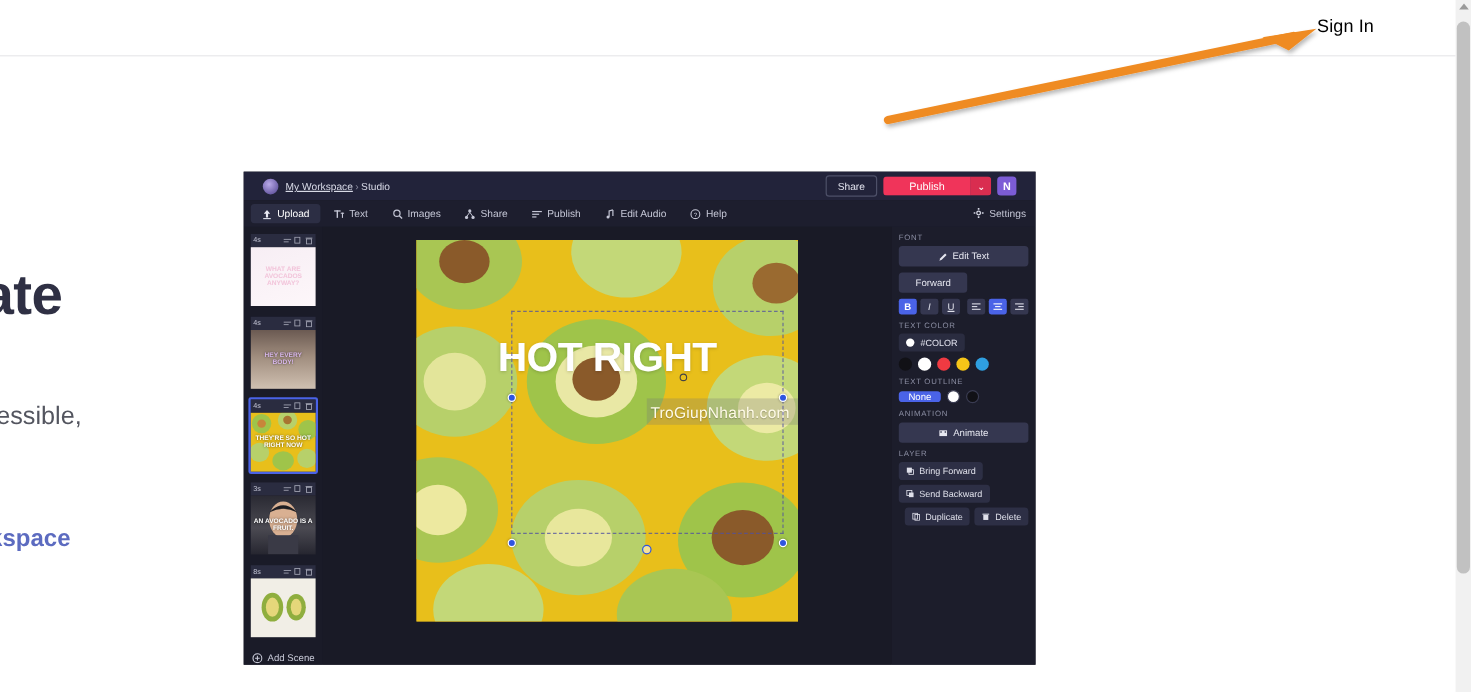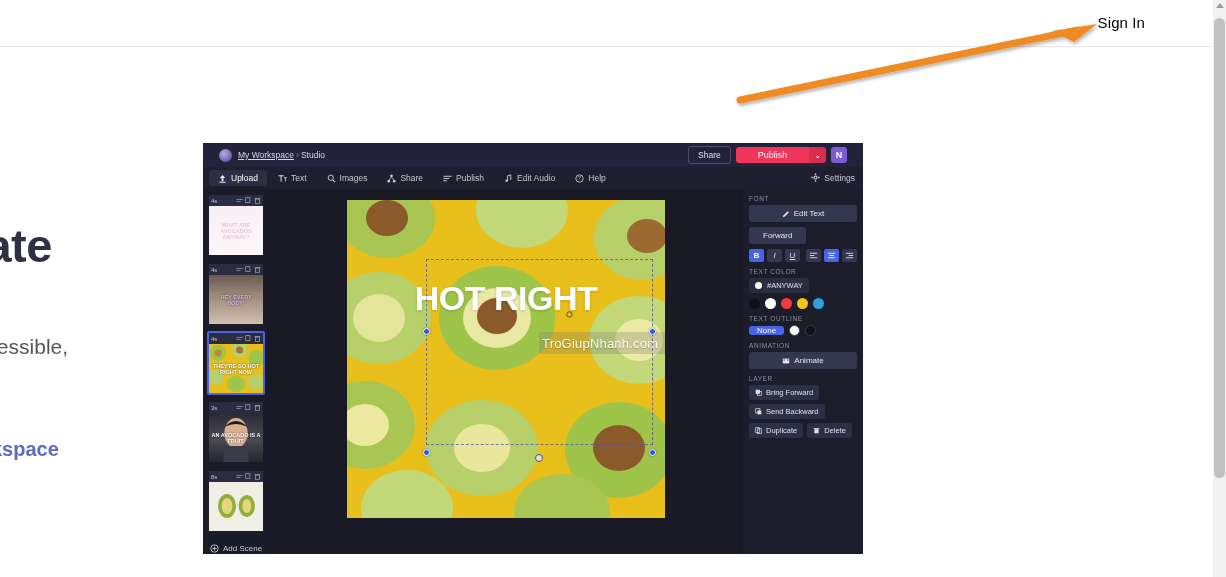--- a/index.html
+++ b/index.html
@@ -205,21 +205,21 @@
   .outline-row { display:flex; align-items:center; gap:5px; }
   .outline-none {
     background:#4a63e7; color:#fff; font-size:8px; padding:0 8px; border-radius:3px;
   }
   .outline-sw { width:11px;height:11px;border-radius:50%;border:1px solid #3a3c52; }
   .layer-btn {
     background:#2d2f45; color:#dfe0ea; border:none; border-radius:3px;
     font-size:7.5px; padding:3px 6px; display:inline-flex; align-items:center;
     gap:4px; margin-bottom:4px;
   }
-  .layer-row { display:flex; gap:4px; }
+  .layer-row { display:flex; gap:4px;justify-content:flex-end; }
 </style>
 </head>
 <body>
 
 <div class="page">
 
   <div class="site-header">
     <div class="signin-link">Sign In</div>
   </div>
 
@@ -558,21 +558,21 @@
                 <rect x="1" y="2" width="8" height="1" fill="#dfe0ea"></rect>
                 <rect x="4" y="4.5" width="5" height="1" fill="#dfe0ea"></rect>
                 <rect x="1" y="7" width="8" height="1" fill="#dfe0ea"></rect>
               </svg>
           </div>
         </div>
 
         <div class="prop-label">TEXT COLOR</div>
         <div class="color-value">
           <span class="dot-white"></span>
-          <span>#ANYWAY</span>
+          <span>#COLOR</span>
         </div>
         <div class="color-chip-row">
           <div class="swatch" style="background:#111116"></div>
           <div class="swatch" style="background:#ffffff"></div>
           <div class="swatch" style="background:#ef3a42"></div>
           <div class="swatch" style="background:#f5c518"></div>
           <div class="swatch" style="background:#2f9fe0"></div>
         </div>
 
         <div class="prop-label">TEXT OUTLINE</div>

